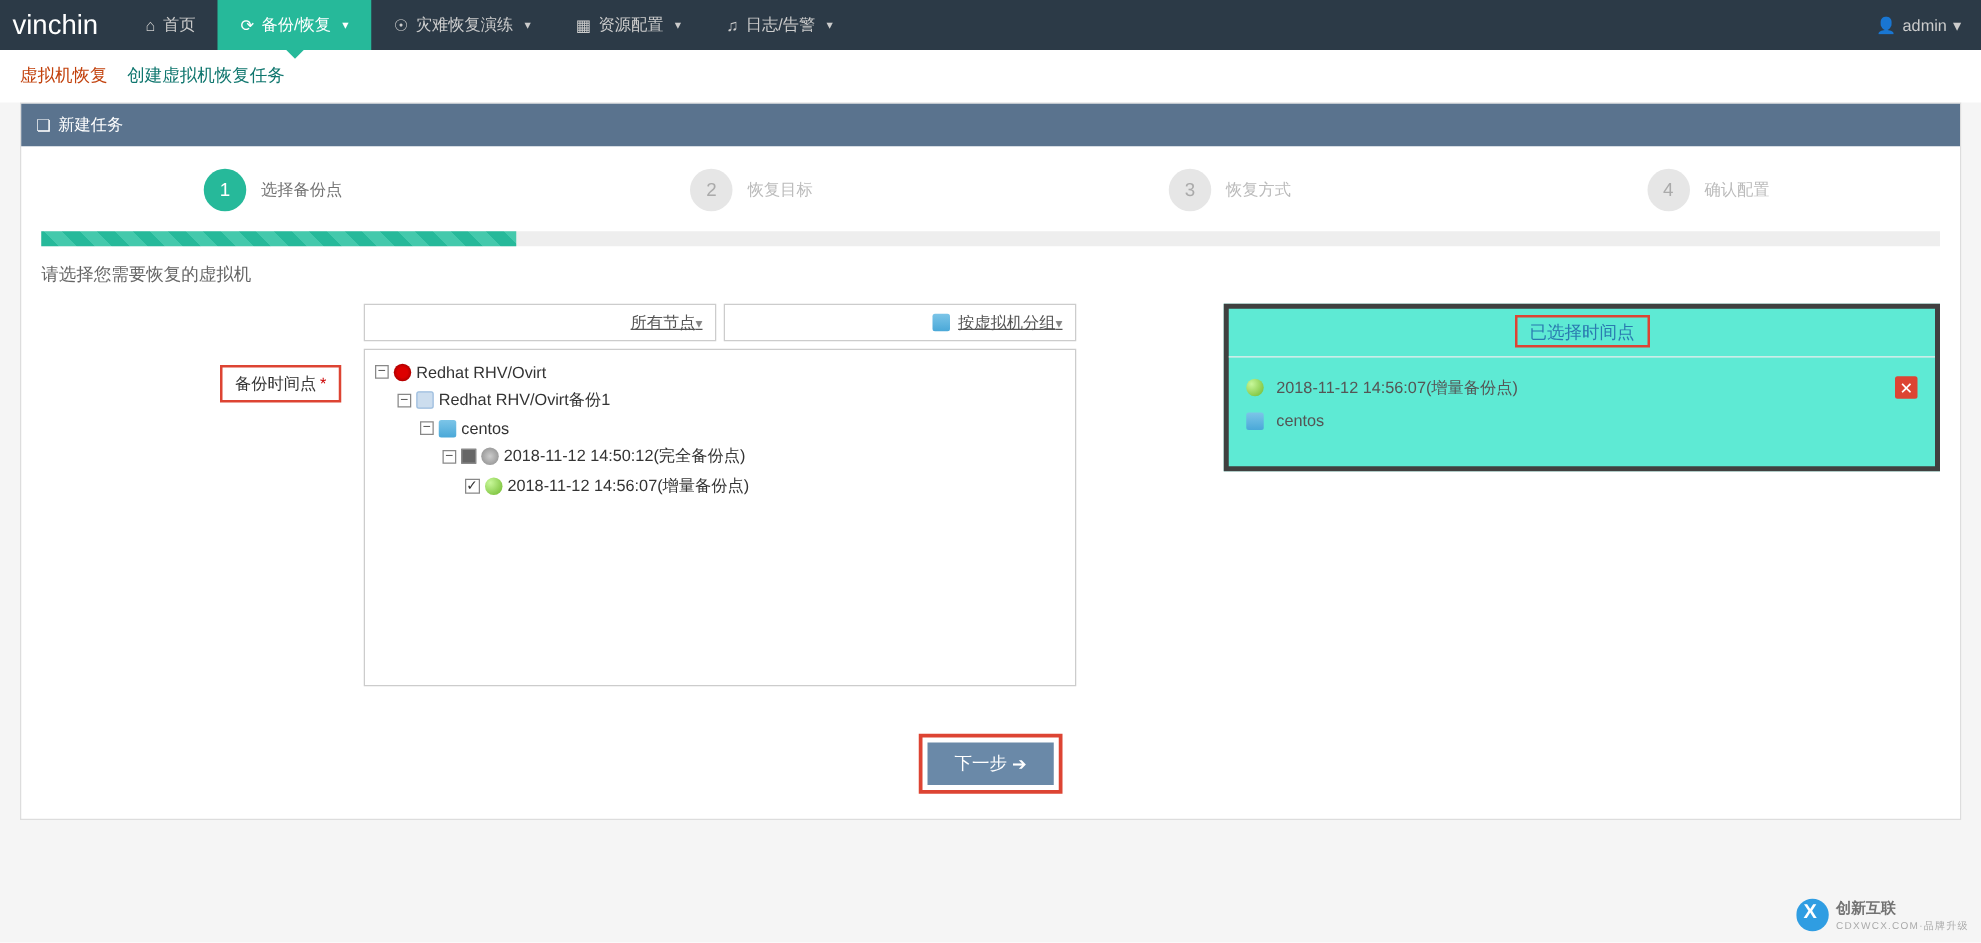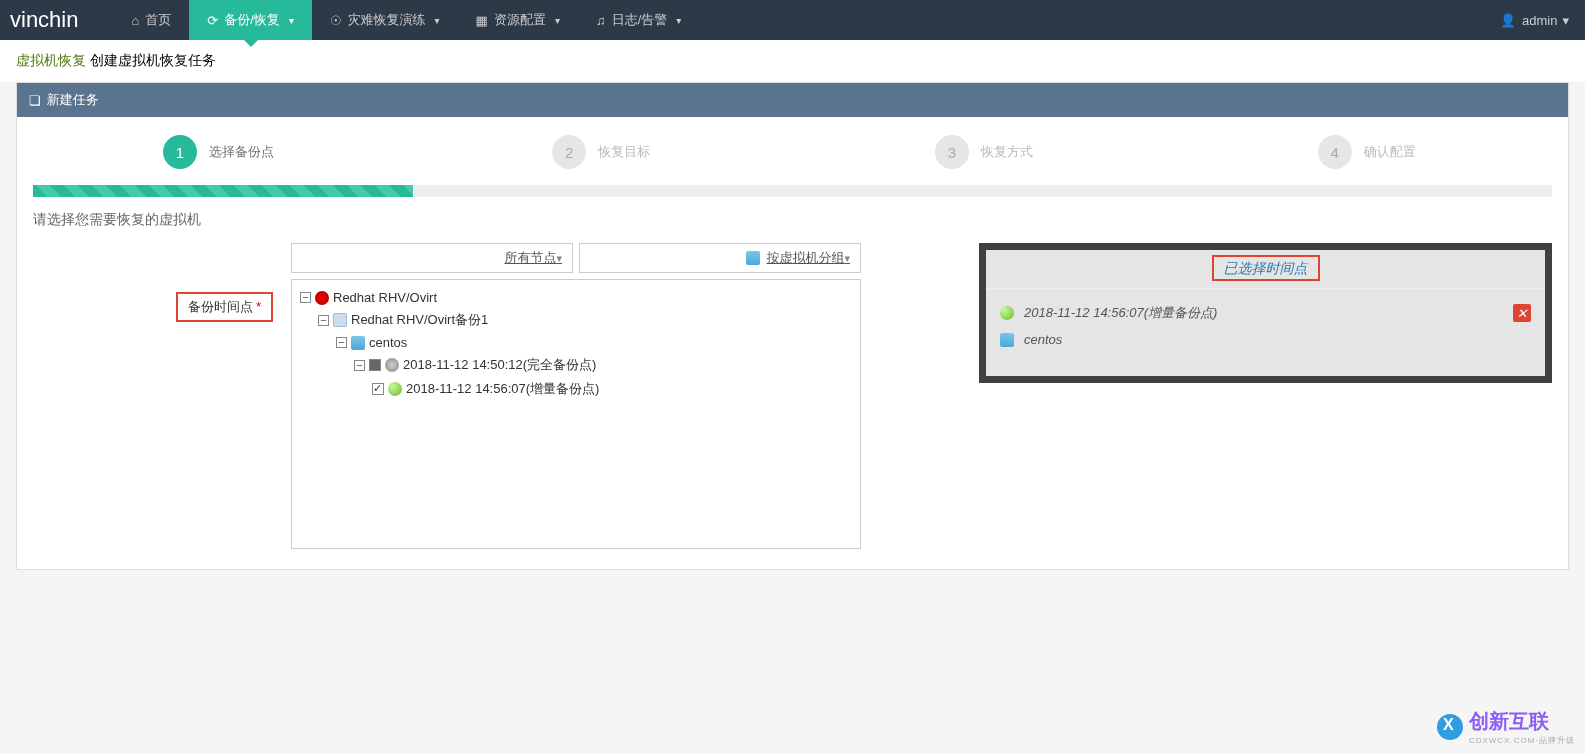--- a/index.html
+++ b/index.html
@@ -1,31 +1,31 @@
 <!DOCTYPE html>
 <html><head>
 <meta charset="utf-8">
 <style>
 * { margin: 0; padding: 0; box-sizing: border-box; font-family: "Microsoft YaHei", Arial, sans-serif; }
 body { background: #f5f5f5; font-size: 13px; color: #333; }
 
 
-.topnav { background: #2c3a47; height: 40px; display: flex; align-items: center; color: #ccc; gap: 15px; }
+.topnav { background: #2c3a47; height: 40px; display: flex; align-items: center; color: #ccc; }
 .logo { font-size: 22px; color: #fff; padding: 0 20px 0 10px; font-weight: 300; letter-spacing: 0; }
 .nav-items { display: flex; height: 100%; }
 .nav-item { display: flex; align-items: center; padding: 0 18px; height: 100%; cursor: pointer; font-size: 13px; gap: 6px; position:relative; }
 .nav-item.active { background: #26b99a; color: #fff; }
 .nav-item.active::after { content:""; position:absolute; bottom:-7px; left:50%; transform:translateX(-50%); border-left:7px solid transparent; border-right:7px solid transparent; border-top:7px solid #26b99a;}
 .nav-item .chev { font-size: 10px; margin-left: 3px; }
 .user-area { margin-left: auto; padding: 0 16px; display: flex; align-items: center; gap: 5px; cursor: pointer; }
 
 
 .breadcrumb { padding: 12px 16px; font-size: 14px; color: #555; background:#fff; }
-.breadcrumb span:first-of-type { color:#4d7c0f;}
-.breadcrumb span:nth-of-type(2){ color:#000000; margin-left:0;}
+.breadcrumb span:first-of-type { color:#c2410c;}
+.breadcrumb span:nth-of-type(2){ color:#0f766e; margin-left:12px;}
 
 
 .panel { margin: 0 16px 16px 16px; background: #fff; border: 1px solid #ddd; }
 .panel-header { background: #5a738e; color: #fff; padding: 8px 12px; font-size: 13px; display:flex; align-items:center; gap:6px;}
 .wizard { display: flex; padding: 18px 10px 10px 10px; justify-content: space-around; }
 .wizard-step { display: flex; align-items: center; gap: 12px; flex:1; justify-content:center; }
 .step-circle { width: 34px; height: 34px; border-radius: 50%; display: flex; align-items: center; justify-content: center; font-size: 15px; }
 .step-circle.active { background: #26b99a; color: #fff; }
 .step-circle.inactive { background: #e6e6e6; color: #aaa; }
 .step-label.active { color: #737373; }
@@ -57,37 +57,37 @@
 .chk.filled { background: #666; }
 .chk.checked::after{content:"✓"; position:absolute; top:-2px; left:0; font-size:11px; color:#333;}
 .ic { width: 14px; height: 14px; display: inline-block; border-radius:2px; }
 .ic-redhat { background: radial-gradient(circle,#d00 40%,#800 100%); border-radius:50%; }
 .ic-job { background: #cde; border:1px solid #9bd; }
 .ic-vm { background: linear-gradient(#7cc5e8,#4aa8d8); }
 .ic-clock { background: radial-gradient(circle,#ccc,#888); border-radius:50%; }
 .ic-green { background: radial-gradient(circle at 30% 30%,#c8f89a,#6eb82b); border-radius:50%; }
 
 .right-col { flex: 1; margin-left: 100px; }
-.rbox { border: 7px solid #404040; background: #e5e5e5; font-style: italic; }
+.rbox { border: 4px solid #404040; background: #5eead4; }
 .rbox-title { text-align: center; padding: 10px; color: #2a7ab0; font-size:14px; }
 .rbox-title span{ border:2px solid #d43; padding:3px 10px;}
 .rbox hr { border:none; border-top:1px solid #eee; }
 .rbox-body { padding: 10px 14px 24px 14px; }
 .sel-item { display: flex; align-items: center; gap: 10px; padding: 5px 0; color:#555; }
 .del-btn { margin-left: auto; width: 18px; height: 18px; background: #d43; color: #fff; display: flex; align-items: center; justify-content: center; font-size: 13px; cursor: pointer; border-radius:2px;}
 
 
 .next-wrap { text-align: center; padding: 18px 0 20px 0; }
 .next-border { display: inline-block; border: 3px solid #d43; padding: 4px; }
 .next-btn { background: #6a89a8; color: #fff; border: none; padding: 8px 22px; font-size: 14px; cursor: pointer; display:flex; align-items:center; gap:4px;}
 
 .watermark { position: fixed; bottom: 8px; right: 10px; display:flex; align-items:center; gap:6px; color:#555; }
 .watermark .logo-c { width:26px; height:26px; background:#2f9de2; border-radius:50%; position:relative; }
 .watermark .logo-c::after{content:"X"; color:#fff; position:absolute; left:6px; top:2px; font-weight:bold; font-size:16px;}
-.watermark .wm-text{font-size:20px; font-weight:bold; color:#8b5cf6;}
+.watermark .wm-text{font-size:12px; font-weight:bold; color:#737373;}
 .watermark .wm-sub{font-size:8px; color:#aaa; letter-spacing:1px;}
 </style>
 </head>
 <body>
 
 <div class="topnav">
   <div class="logo">vinchin</div>
   <div class="nav-items">
     <div class="nav-item">
       <span>⌂</span>
@@ -237,20 +237,28 @@
             <div class="sel-item">
               <span class="ic ic-vm"></span>
               <span>centos</span>
             </div>
           </div>
         </div>
       </div>
     </div>
   </div>
 
+  <div class="next-wrap">
+    <span class="next-border">
+      <button class="next-btn">
+        <span>下一步</span>
+        <span>➔</span>
+      </button>
+    </span>
+  </div>
 </div>
 
 <div class="watermark">
   <div class="logo-c"></div>
   <div>
     <div class="wm-text">创新互联</div>
     <div class="wm-sub">CDXWCX.COM·品牌升级</div>
   </div>
 </div>
 

